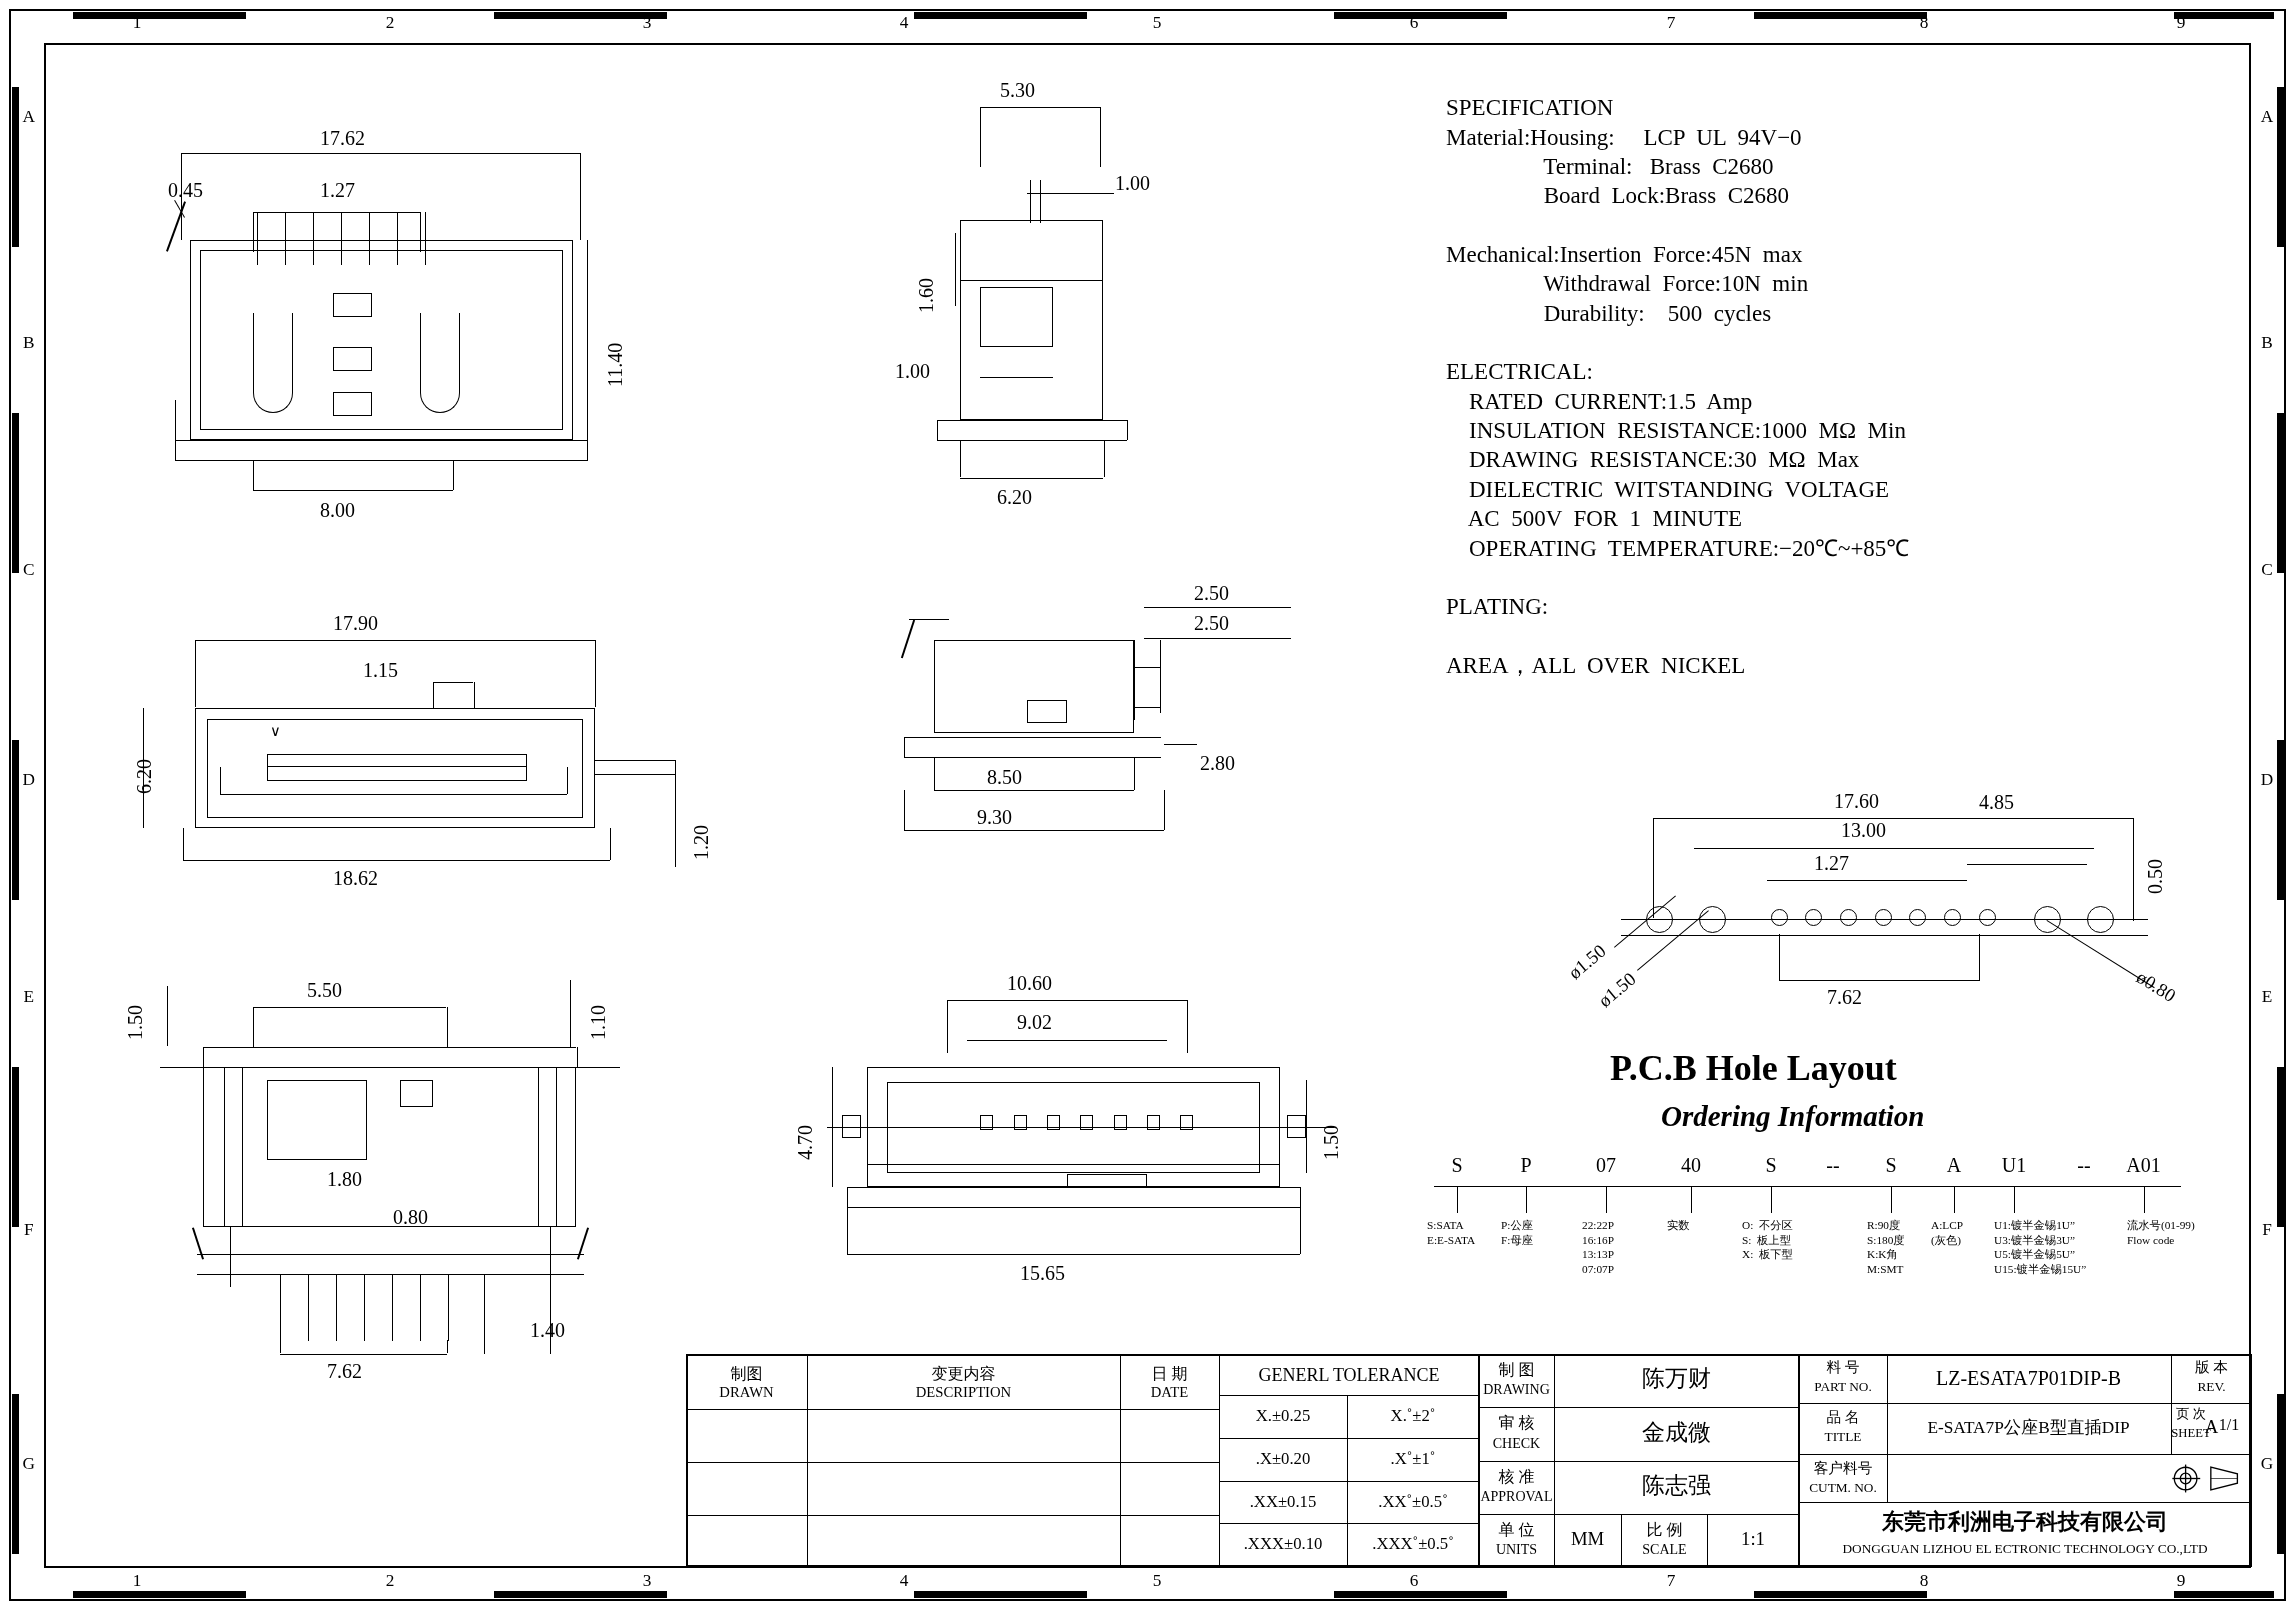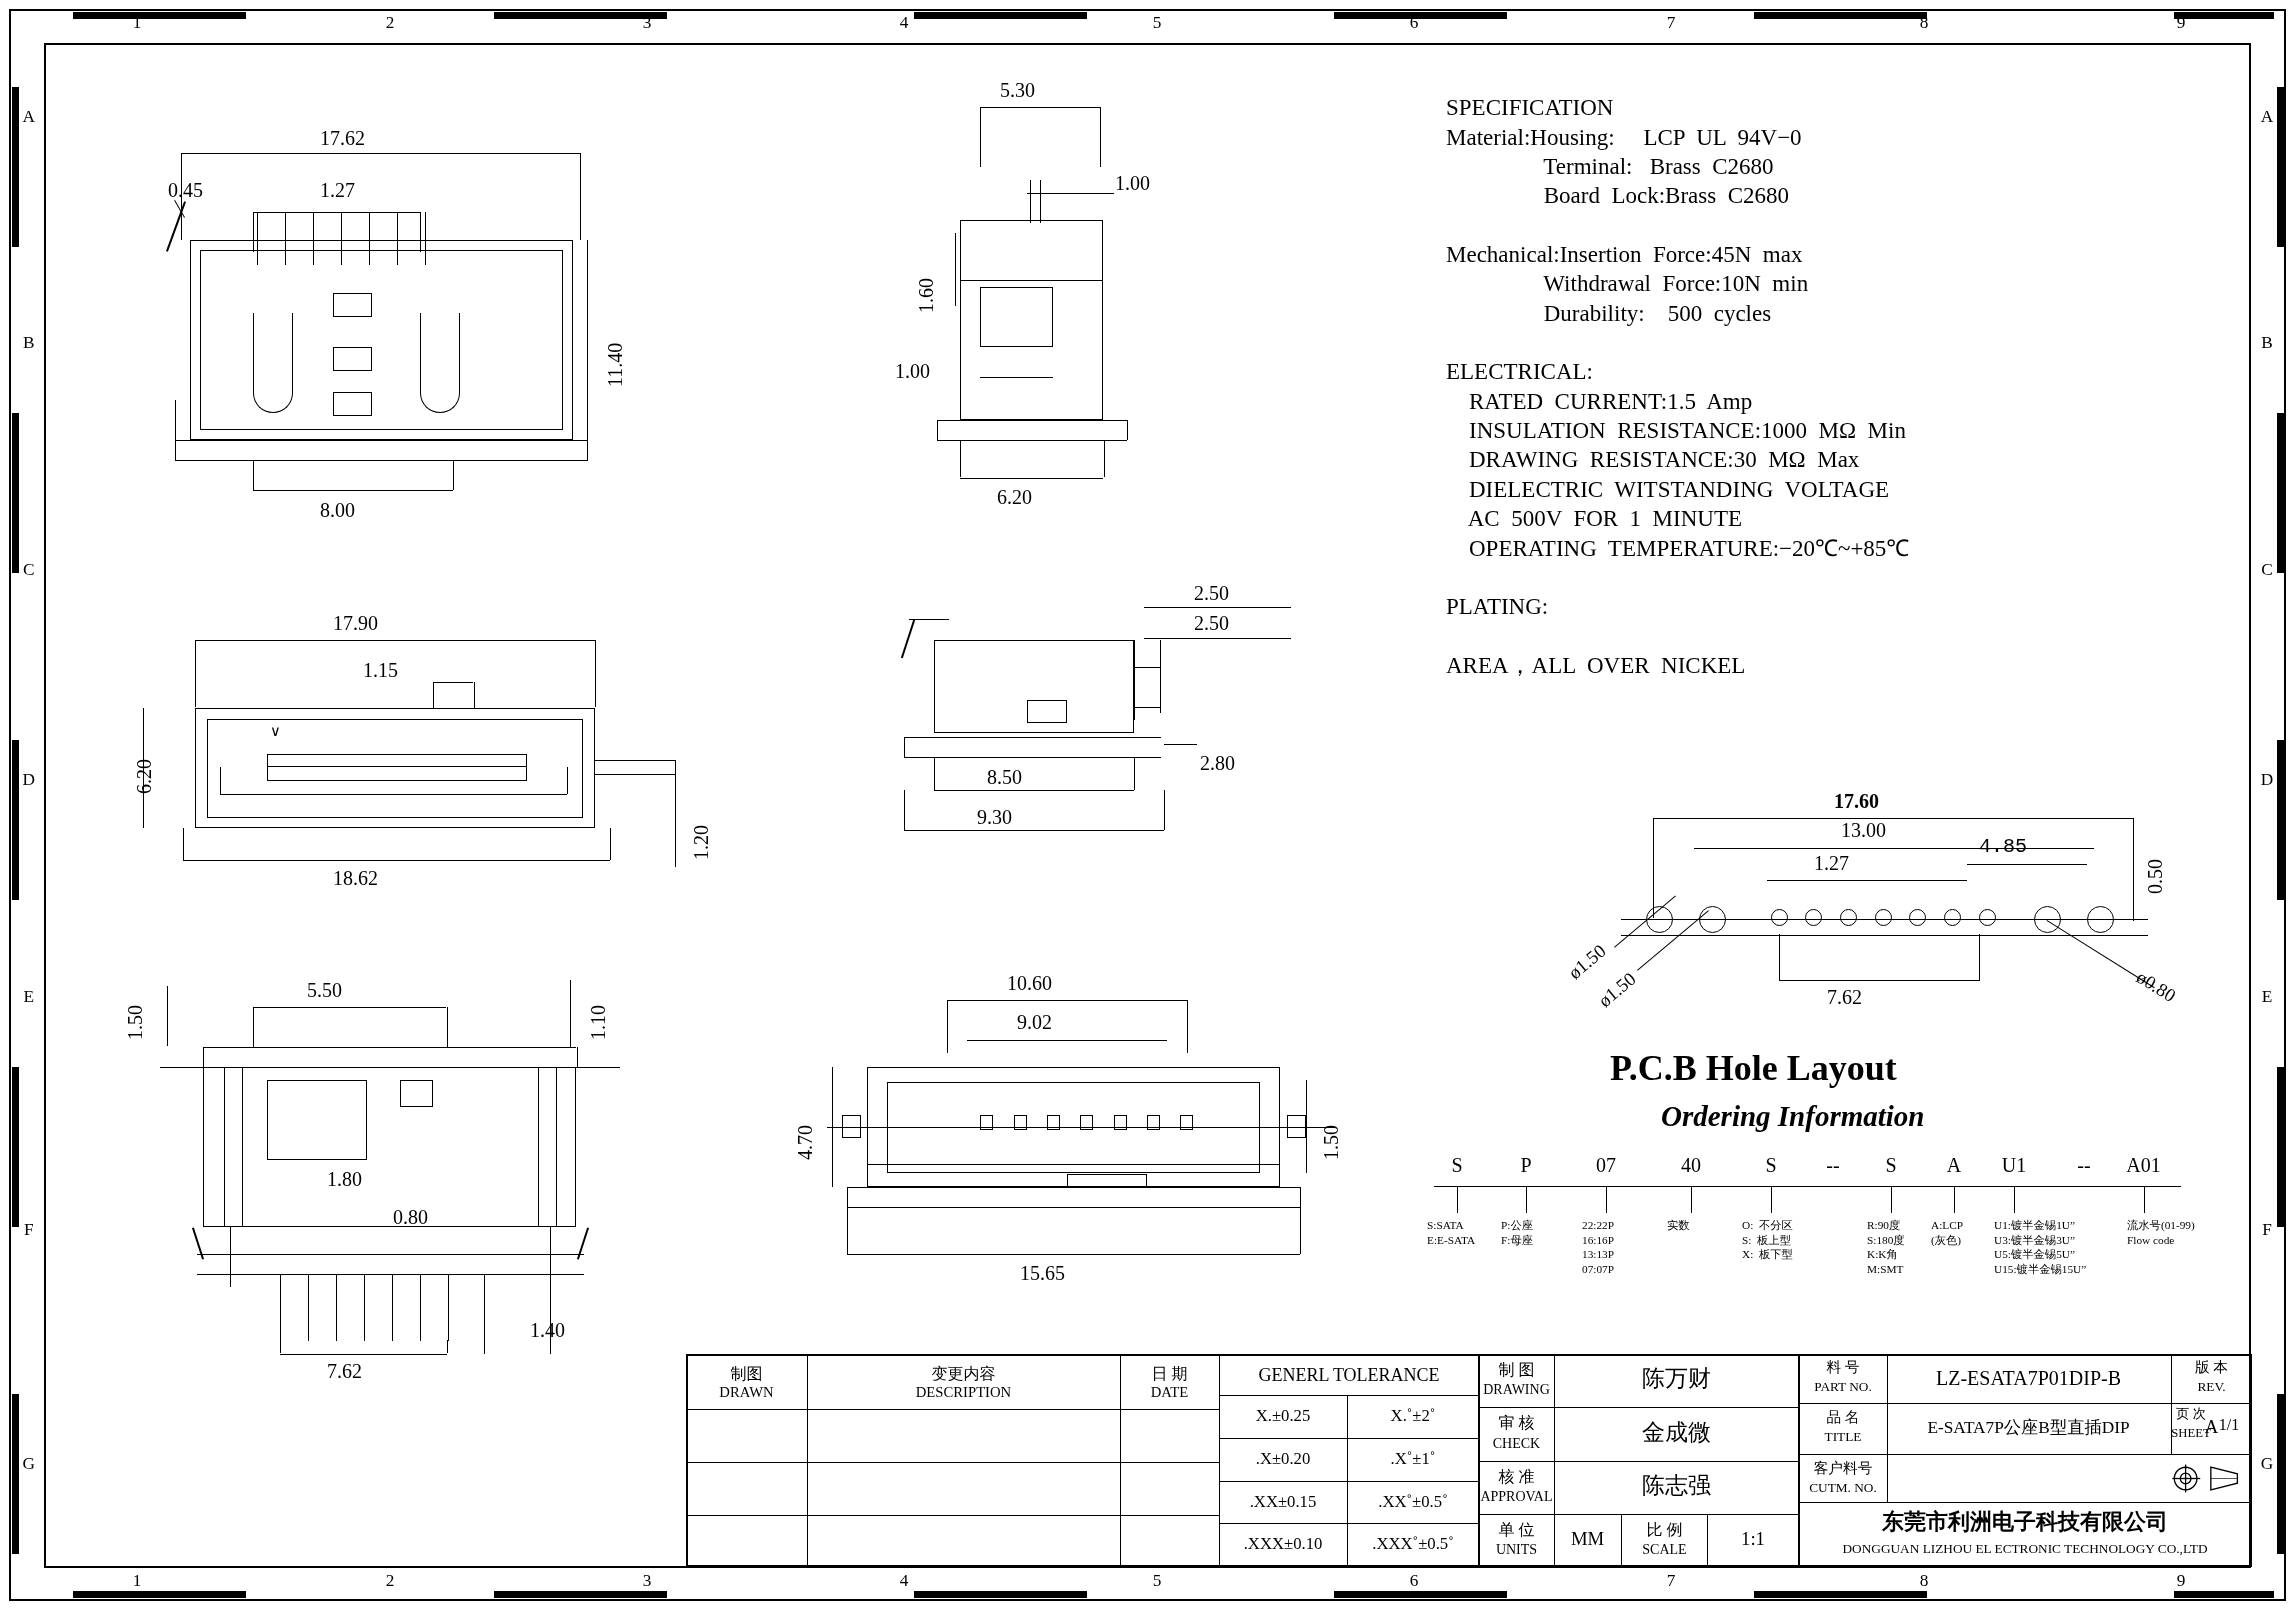--- a/index.html
+++ b/index.html
@@ -370,30 +370,30 @@
   <div class="spec" style="left:1446px;top:504px;">    AC  500V  FOR  1  MINUTE</div>
   <div class="spec" style="left:1446px;top:534px;">    OPERATING  TEMPERATURE:−20℃~+85℃</div>
   <div class="spec" style="left:1446px;top:592px;">PLATING:</div>
   <div class="spec" style="left:1446px;top:651px;">AREA，ALL  OVER  NICKEL</div>
 
   <div>
 
     <div class="ln hl" style="left:1653px;top:818px;width:480px;"></div>
     <div class="ln vl" style="left:1653px;top:818px;height:100px;"></div>
     <div class="ln vl" style="left:2133px;top:818px;height:100px;"></div>
-    <div class="dim" style="left:1834px;top:790px;font-weight:bold;">17.60</div>
+    <div class="dim" style="left:1834px;top:790px;">17.60</div>
 
     <div class="ln hl" style="left:1694px;top:848px;width:400px;"></div>
     <div class="dim" style="left:1841px;top:819px;">13.00</div>
 
     <div class="ln hl" style="left:1767px;top:880px;width:200px;"></div>
     <div class="dim" style="left:1814px;top:852px;">1.27</div>
 
     <div class="ln hl" style="left:1967px;top:864px;width:120px;"></div>
-    <div class="dim" style="left:1979px;top:835px;font-family:Liberation Mono, monospace;">4.85</div>
+    <div class="dim" style="left:1979px;top:791px;">4.85</div>
 
     <div class="dimv" style="left:2144px;top:894px;">0.50</div>
     <div class="ln vl" style="left:2133px;top:834px;height:87px;"></div>
 
     <div class="ln hl" style="left:1621px;top:919px;width:527px;"></div>
     <div class="ln hl" style="left:1621px;top:935px;width:527px;"></div>
 
     <div class="hole" style="left:1646px;top:906px;width:27px;height:27px;"></div>
     <div class="hole" style="left:1699px;top:906px;width:27px;height:27px;"></div>
     <div class="hole" style="left:2034px;top:906px;width:27px;height:27px;"></div>

